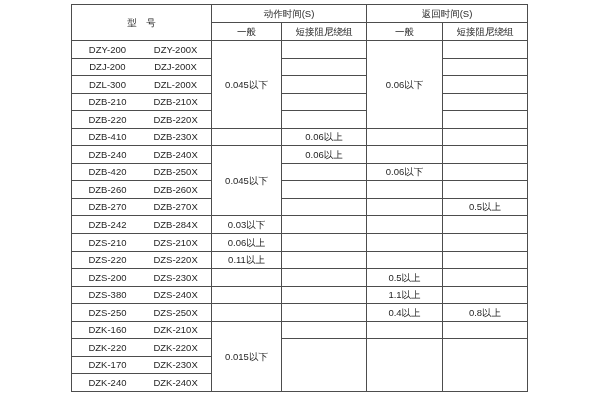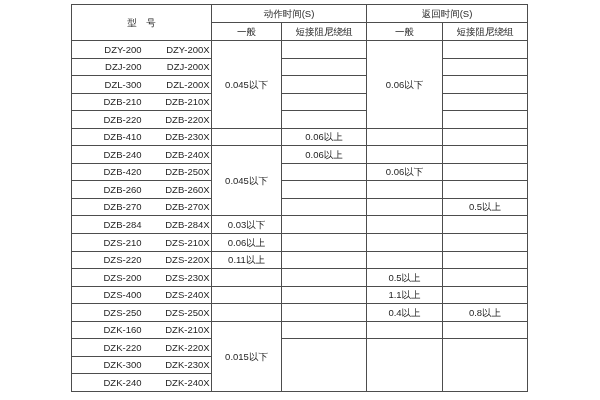--- a/index.html
+++ b/index.html
@@ -14,21 +14,21 @@
     border-collapse:collapse;table-layout:fixed;
     border:1px solid #444444;
   }
   th,td{
     border:1px solid #4d4d4d;
     text-align:center;vertical-align:middle;
     font-size:9.5px;font-weight:normal;color:#1f1f1f;
     padding:0;line-height:1;overflow:hidden;white-space:nowrap;
   }
   thead tr{height:18px;}
-  td.model span{display:inline-block;width:49%;text-align:right;}
+  td.model span{display:inline-block;width:49%;text-align:center;}
 </style>
 </head>
 <body>
 
 <div class="canvas">
   <table class="spec">
     <colgroup>
       <col style="width:140px">
       <col style="width:70px">
       <col style="width:85px">
@@ -102,21 +102,21 @@
           <td></td>
           <td></td>
         </tr>
         <tr>
           <td class="model"><span>DZB-270</span><span>DZB-270X</span></td>
           <td></td>
           <td></td>
           <td>0.5以上</td>
         </tr>
         <tr>
-          <td class="model"><span>DZB-284</span><span>DZB-284X</span></td>
+          <td class="model"><span>DZB-242</span><span>DZB-284X</span></td>
           <td>0.03以下</td>
           <td></td>
           <td></td>
           <td></td>
         </tr>
         <tr>
           <td class="model"><span>DZS-210</span><span>DZS-210X</span></td>
           <td>0.06以上</td>
           <td></td>
           <td></td>
@@ -130,21 +130,21 @@
           <td></td>
         </tr>
         <tr>
           <td class="model"><span>DZS-200</span><span>DZS-230X</span></td>
           <td></td>
           <td></td>
           <td>0.5以上</td>
           <td></td>
         </tr>
         <tr>
-          <td class="model"><span>DZS-400</span><span>DZS-240X</span></td>
+          <td class="model"><span>DZS-380</span><span>DZS-240X</span></td>
           <td></td>
           <td></td>
           <td>1.1以上</td>
           <td></td>
         </tr>
         <tr>
           <td class="model"><span>DZS-250</span><span>DZS-250X</span></td>
           <td></td>
           <td></td>
           <td>0.4以上</td>
@@ -157,20 +157,20 @@
           <td></td>
           <td></td>
         </tr>
         <tr>
           <td class="model"><span>DZK-220</span><span>DZK-220X</span></td>
           <td rowspan="3"></td>
           <td rowspan="3"></td>
           <td rowspan="3"></td>
         </tr>
         <tr>
-          <td class="model"><span>DZK-300</span><span>DZK-230X</span></td>
+          <td class="model"><span>DZK-170</span><span>DZK-230X</span></td>
         </tr>
         <tr>
           <td class="model"><span>DZK-240</span><span>DZK-240X</span></td>
         </tr>
       </tbody>
   </table>
 </div>
 
 </body></html>

